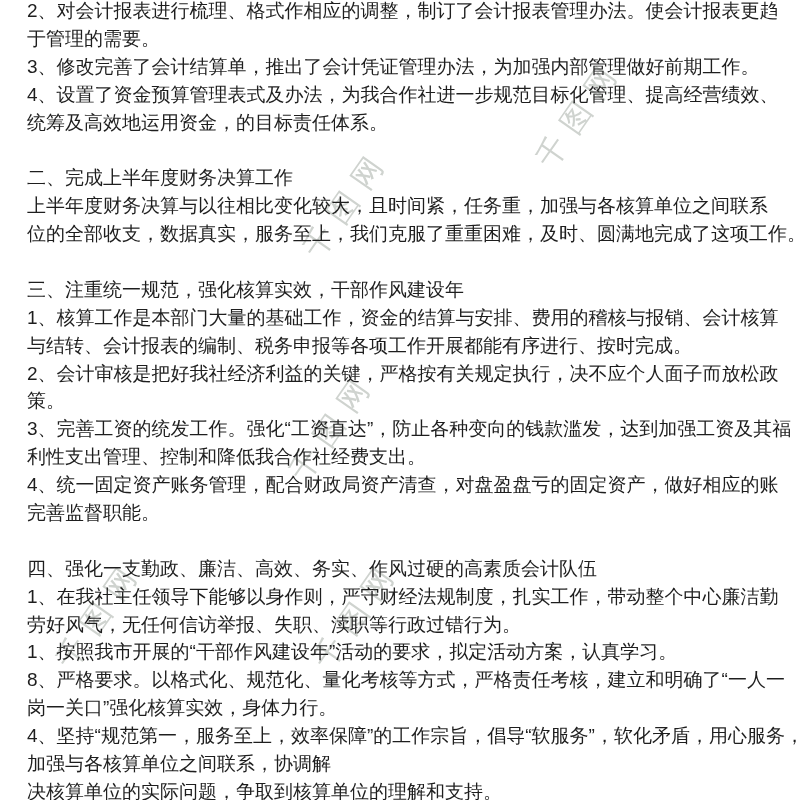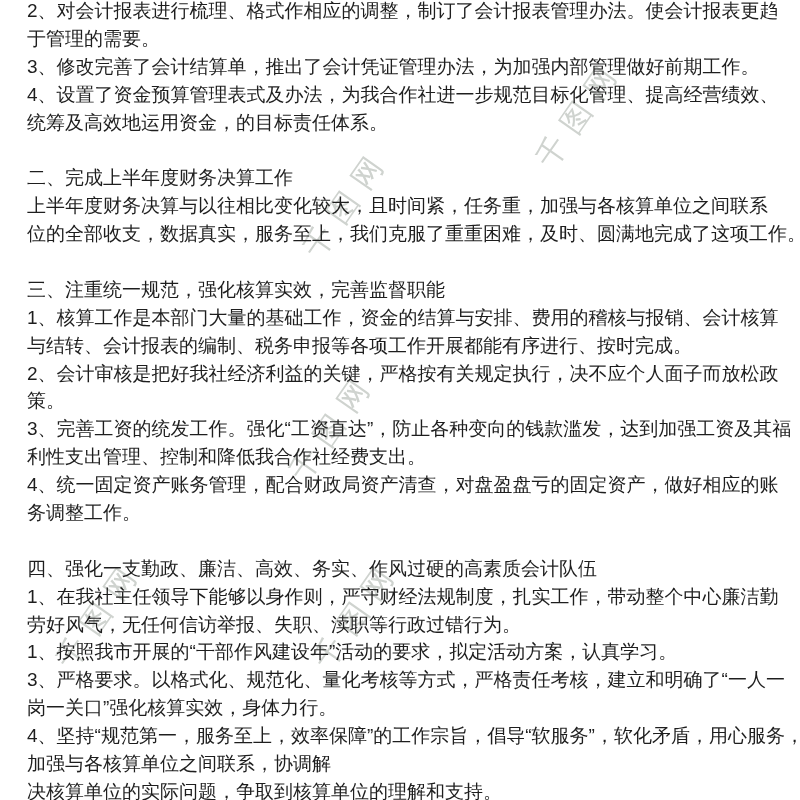--- a/index.html
+++ b/index.html
@@ -53,53 +53,53 @@
         <div class="line">二、完成上半年度财务决算工作</div>
       </div>
       <div class="block paragraph">
         <div class="line">上半年度财务决算与以往相比变化较大，且时间紧，任务重，加强与各核算单位之间联系</div>
         <div class="line">位的全部收支，数据真实，服务至上，我们克服了重重困难，及时、圆满地完成了这项工作。</div>
       </div>
       <div class="block spacer">
         <div class="line"></div>
       </div>
       <div class="block heading">
-        <div class="line">三、注重统一规范，强化核算实效，完善监督职能</div>
+        <div class="line">三、注重统一规范，强化核算实效，干部作风建设年</div>
       </div>
       <div class="block paragraph">
         <div class="line">1、核算工作是本部门大量的基础工作，资金的结算与安排、费用的稽核与报销、会计核算</div>
         <div class="line">与结转、会计报表的编制、税务申报等各项工作开展都能有序进行、按时完成。</div>
       </div>
       <div class="block paragraph">
         <div class="line">2、会计审核是把好我社经济利益的关键，严格按有关规定执行，决不应个人面子而放松政</div>
         <div class="line">策。</div>
       </div>
       <div class="block paragraph">
         <div class="line">3、完善工资的统发工作。强化“工资直达”，防止各种变向的钱款滥发，达到加强工资及其福</div>
         <div class="line">利性支出管理、控制和降低我合作社经费支出。</div>
       </div>
       <div class="block paragraph">
         <div class="line">4、统一固定资产账务管理，配合财政局资产清查，对盘盈盘亏的固定资产，做好相应的账</div>
-        <div class="line">务调整工作。</div>
+        <div class="line">完善监督职能。</div>
       </div>
       <div class="block spacer">
         <div class="line"></div>
       </div>
       <div class="block heading">
         <div class="line">四、强化一支勤政、廉洁、高效、务实、作风过硬的高素质会计队伍</div>
       </div>
       <div class="block paragraph">
         <div class="line">1、在我社主任领导下能够以身作则，严守财经法规制度，扎实工作，带动整个中心廉洁勤</div>
         <div class="line">劳好风气，无任何信访举报、失职、渎职等行政过错行为。</div>
       </div>
       <div class="block paragraph">
         <div class="line">1、按照我市开展的“干部作风建设年”活动的要求，拟定活动方案，认真学习。</div>
       </div>
       <div class="block paragraph">
-        <div class="line">3、严格要求。以格式化、规范化、量化考核等方式，严格责任考核，建立和明确了“一人一</div>
+        <div class="line">8、严格要求。以格式化、规范化、量化考核等方式，严格责任考核，建立和明确了“一人一</div>
         <div class="line">岗一关口”强化核算实效，身体力行。</div>
       </div>
       <div class="block paragraph">
         <div class="line">4、坚持“规范第一，服务至上，效率保障”的工作宗旨，倡导“软服务”，软化矛盾，用心服务，</div>
         <div class="line">加强与各核算单位之间联系，协调解</div>
         <div class="line">决核算单位的实际问题，争取到核算单位的理解和支持。</div>
       </div>
     </div>
 </div>
 

